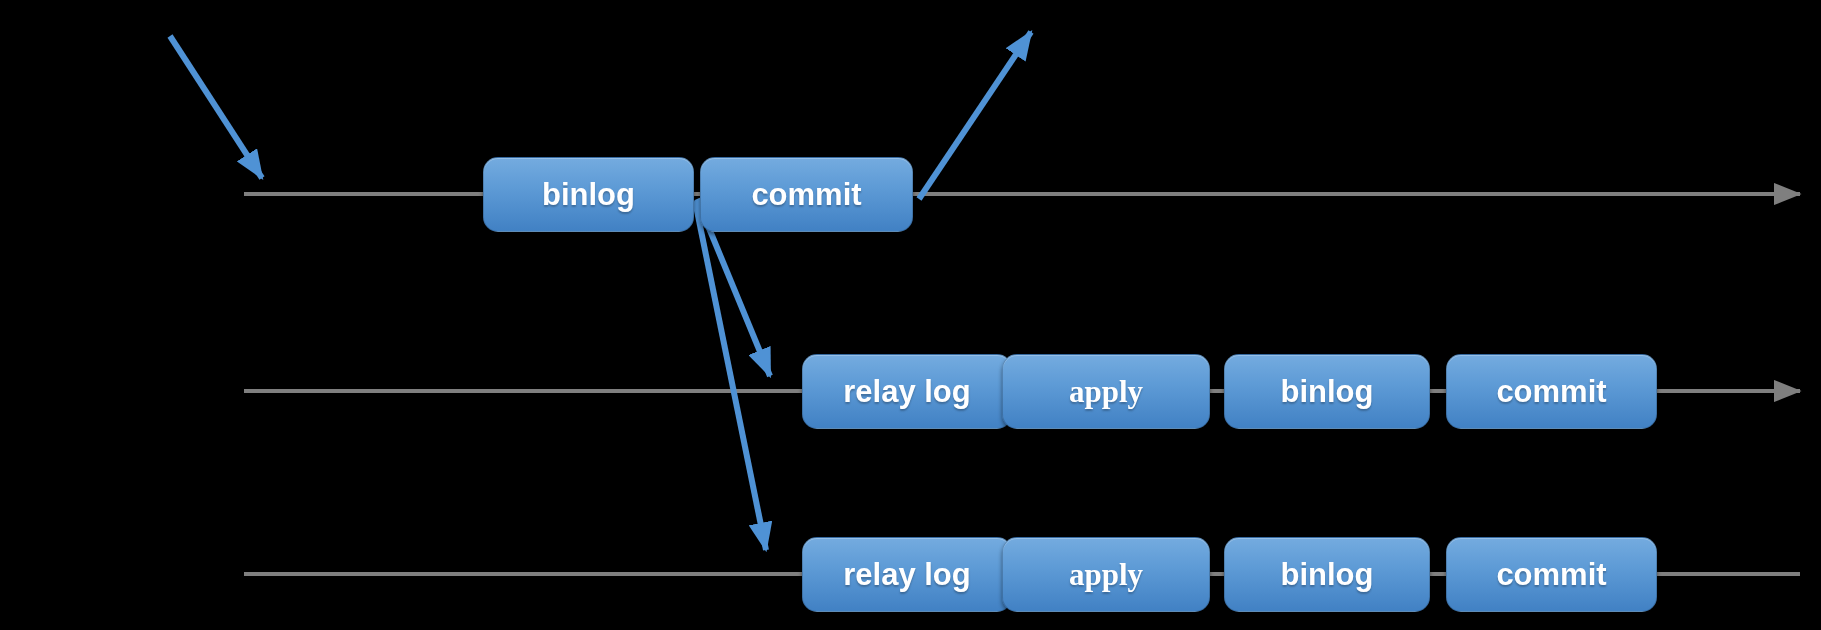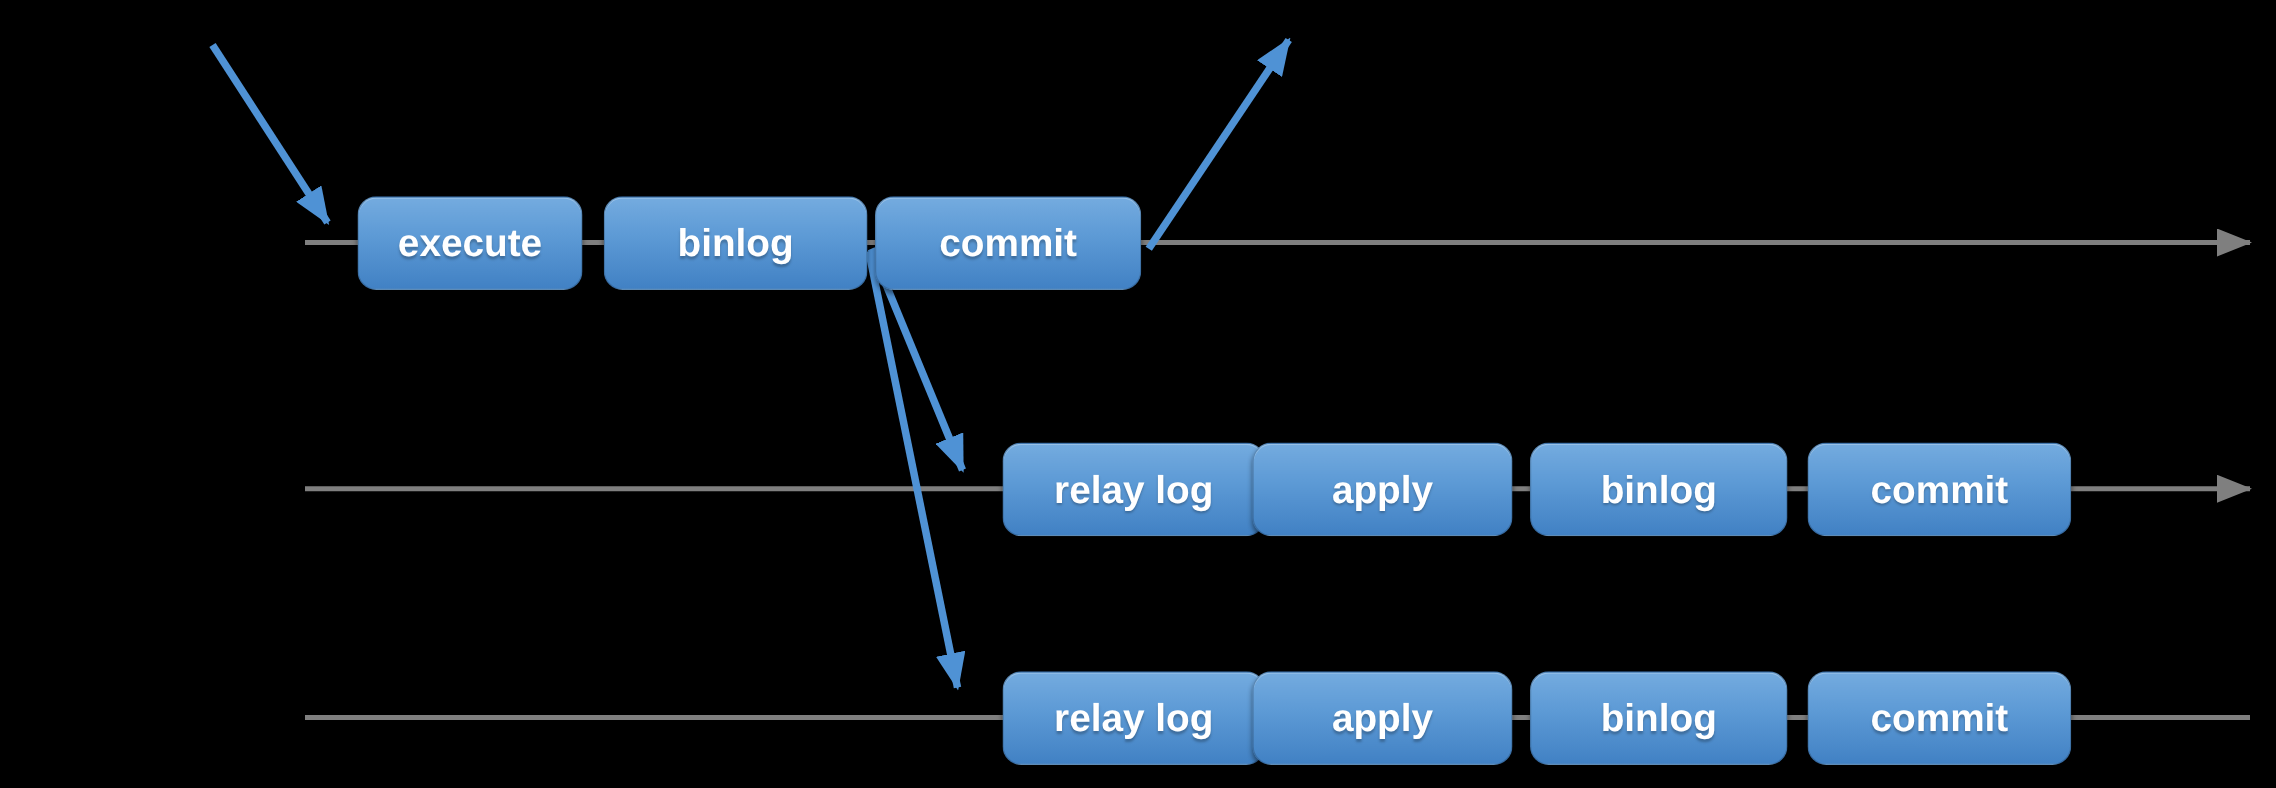--- a/index.html
+++ b/index.html
@@ -41,21 +41,21 @@
   }
   
   .r1 { top: 157px; }
   .b-execute  { left: 286px;  width: 180px; }
   .b-binlog1  { left: 483px;  width: 211px; }
   .b-commit1  { left: 700px;  width: 213px; }
   
   .r2 { top: 354px; }
   .r3 { top: 537px; }
   .b-relay    { left: 778px;  width: 210px; margin-left: 24px; }
-  .b-apply    { left: 1002px; width: 208px; }
+  .b-apply    { left: 1002px; width: 208px; font-family: Liberation Serif, serif; }
   .b-binlog2  { left: 1224px; width: 206px; }
   .b-commit2  { left: 1446px; width: 211px; }
 </style>
 </head>
 <body>
 
 <div class="canvas">
 
   <svg class="diagram-svg" width="1821" height="630" viewBox="0 0 1821 630">
     <defs>
@@ -70,21 +70,20 @@
     <line x1="244" y1="194" x2="1800" y2="194" stroke="#7f7f7f" stroke-width="4" marker-end="url(#ah-gray)"></line>
     <line x1="244" y1="391" x2="1800" y2="391" stroke="#7f7f7f" stroke-width="4" marker-end="url(#ah-gray)"></line>
     <line x1="244" y1="574" x2="1800" y2="574" stroke="#7f7f7f" stroke-width="4" marker-end="url(#ah-blue-none) url(#ah-gray)"></line>
 
     <line x1="170" y1="36" x2="262" y2="178" stroke="#4f92d5" stroke-width="6" marker-end="url(#ah-blue)"></line>
     <line x1="919" y1="199" x2="1031" y2="32" stroke="#4f92d5" stroke-width="6" marker-end="url(#ah-blue)"></line>
     <line x1="697" y1="199" x2="770" y2="376" stroke="#4f92d5" stroke-width="6" marker-end="url(#ah-blue)"></line>
     <line x1="695" y1="201" x2="766" y2="550" stroke="#4f92d5" stroke-width="6" marker-end="url(#ah-blue)"></line>
   </svg>
 
-  <div class="box r1 b-execute">execute</div>
   <div class="box r1 b-binlog1">binlog</div>
   <div class="box r1 b-commit1">commit</div>
 
   <div class="box r2 b-relay">relay log</div>
   <div class="box r2 b-apply">apply</div>
   <div class="box r2 b-binlog2">binlog</div>
   <div class="box r2 b-commit2">commit</div>
 
   <div class="box r3 b-relay">relay log</div>
   <div class="box r3 b-apply">apply</div>

